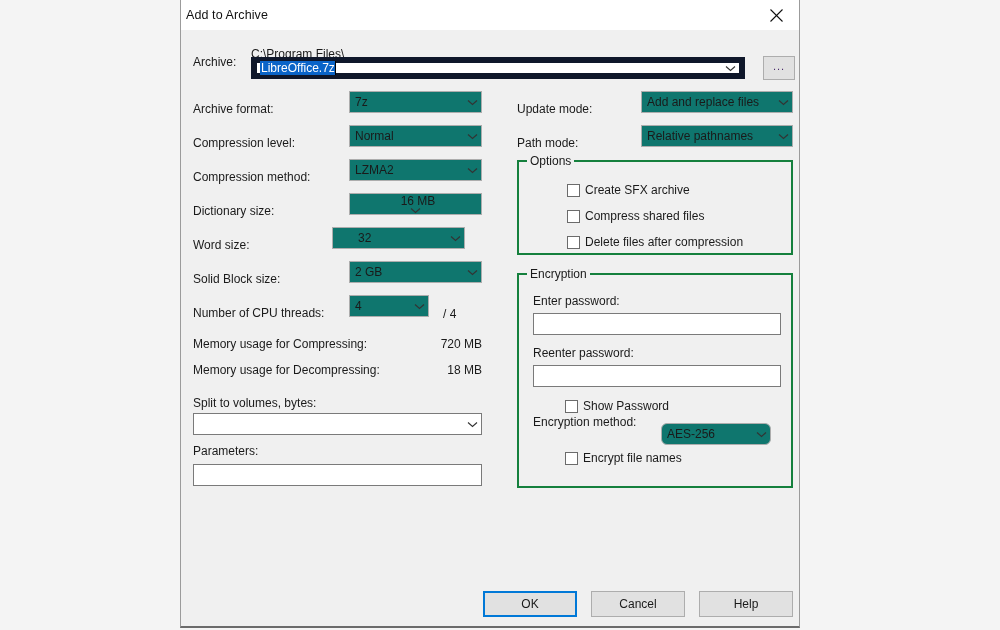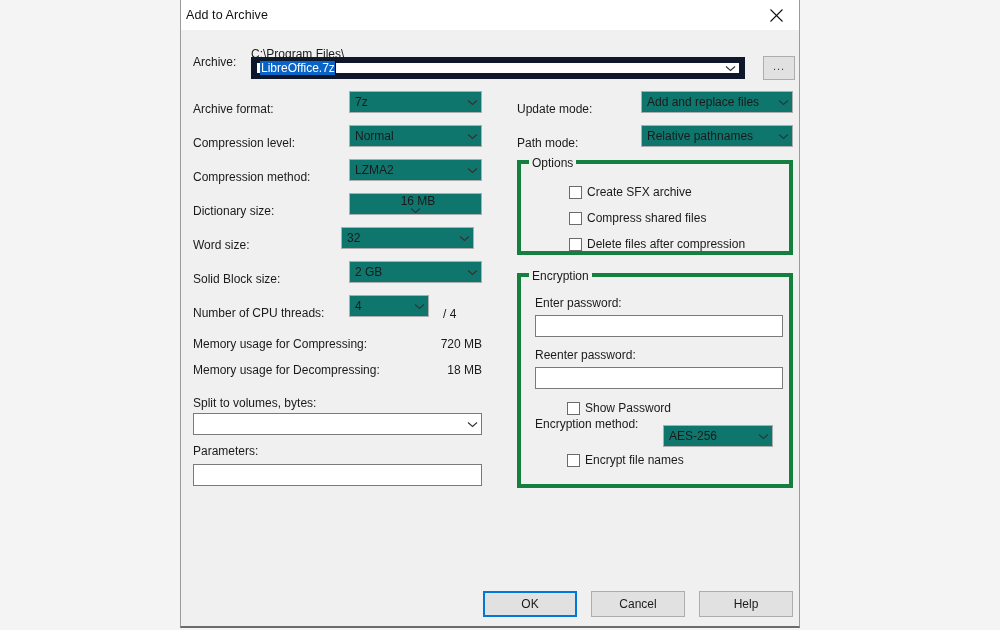--- a/index.html
+++ b/index.html
@@ -162,21 +162,21 @@
     letter-spacing: 1px;
     font-size: 11px;
     color: #4a2a6a;
     line-height: 6px;
     padding-bottom: 5px;
   }
 
   
   .group {
     position: absolute;
-    border: 4px solid #15803d;
+    border: 2px solid #15803d;
   }
   .group > .gtitle {
     position: absolute;
     top: -8px; left: 8px;
     background: #f0f0f0;
     padding: 0 3px;
     font-size: 12px;
     color: #1a1a1a;
     white-space: nowrap;
   }
@@ -274,21 +274,21 @@
 
       <div class="combo" style="left:168px; top:163px; width:133px;flex-direction:column;">
         <span class="cval">16 MB</span>
         <span class="chev">
           <svg width="11" height="7" viewBox="0 0 11 7">
               <polyline points="1,1.5 5.5,5.5 10,1.5" fill="none" stroke="#333" stroke-width="1.1"></polyline>
             </svg>
         </span>
       </div>
 
-      <div class="combo" style="left:160px; top:197px; width:133px;">
+      <div class="combo" style="left:151px; top:197px; width:133px;padding-left:20px;">
         <span class="cval">32</span>
         <span class="chev">
           <svg width="11" height="7" viewBox="0 0 11 7">
               <polyline points="1,1.5 5.5,5.5 10,1.5" fill="none" stroke="#333" stroke-width="1.1"></polyline>
             </svg>
         </span>
       </div>
 
       <div class="combo" style="left:168px; top:231px; width:133px;">
         <span class="cval">2 GB</span>
@@ -381,21 +381,21 @@
         <div class="textfield" style="left:14px; top:90px; width:248px;">
           <span style="display:block;padding-left:3px;font-size:12px;line-height:20px;"></span>
         </div>
 
         <div class="cb" style="left:14px; top:124px;">
           <span class="box"></span>
           <span class="cblabel">Show Password</span>
         </div>
 
         <div class="lbl" style="left:14px; top:140px;">Encryption method:</div>
-        <div class="combo" style="left:142px; top:148px; width:110px;">
+        <div class="combo" style="left:142px; top:148px; width:110px;border-radius:6px;">
           <span class="cval">AES-256</span>
           <span class="chev">
             <svg width="11" height="7" viewBox="0 0 11 7">
                 <polyline points="1,1.5 5.5,5.5 10,1.5" fill="none" stroke="#333" stroke-width="1.1"></polyline>
               </svg>
           </span>
         </div>
 
         <div class="cb" style="left:14px; top:176px;">
           <span class="box"></span>

